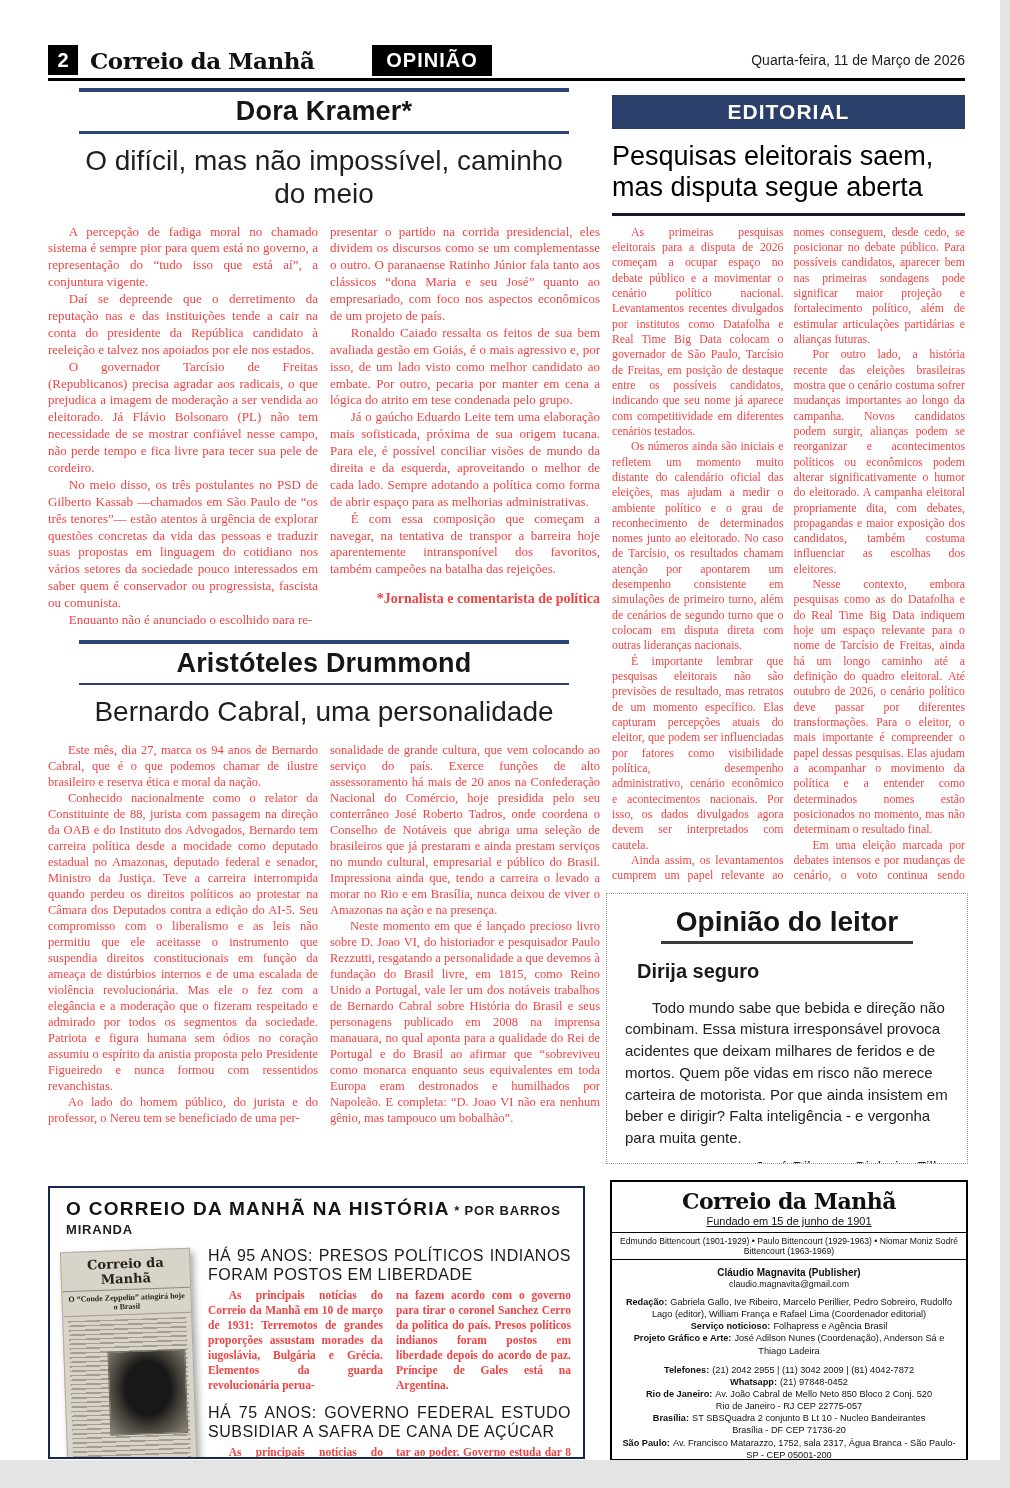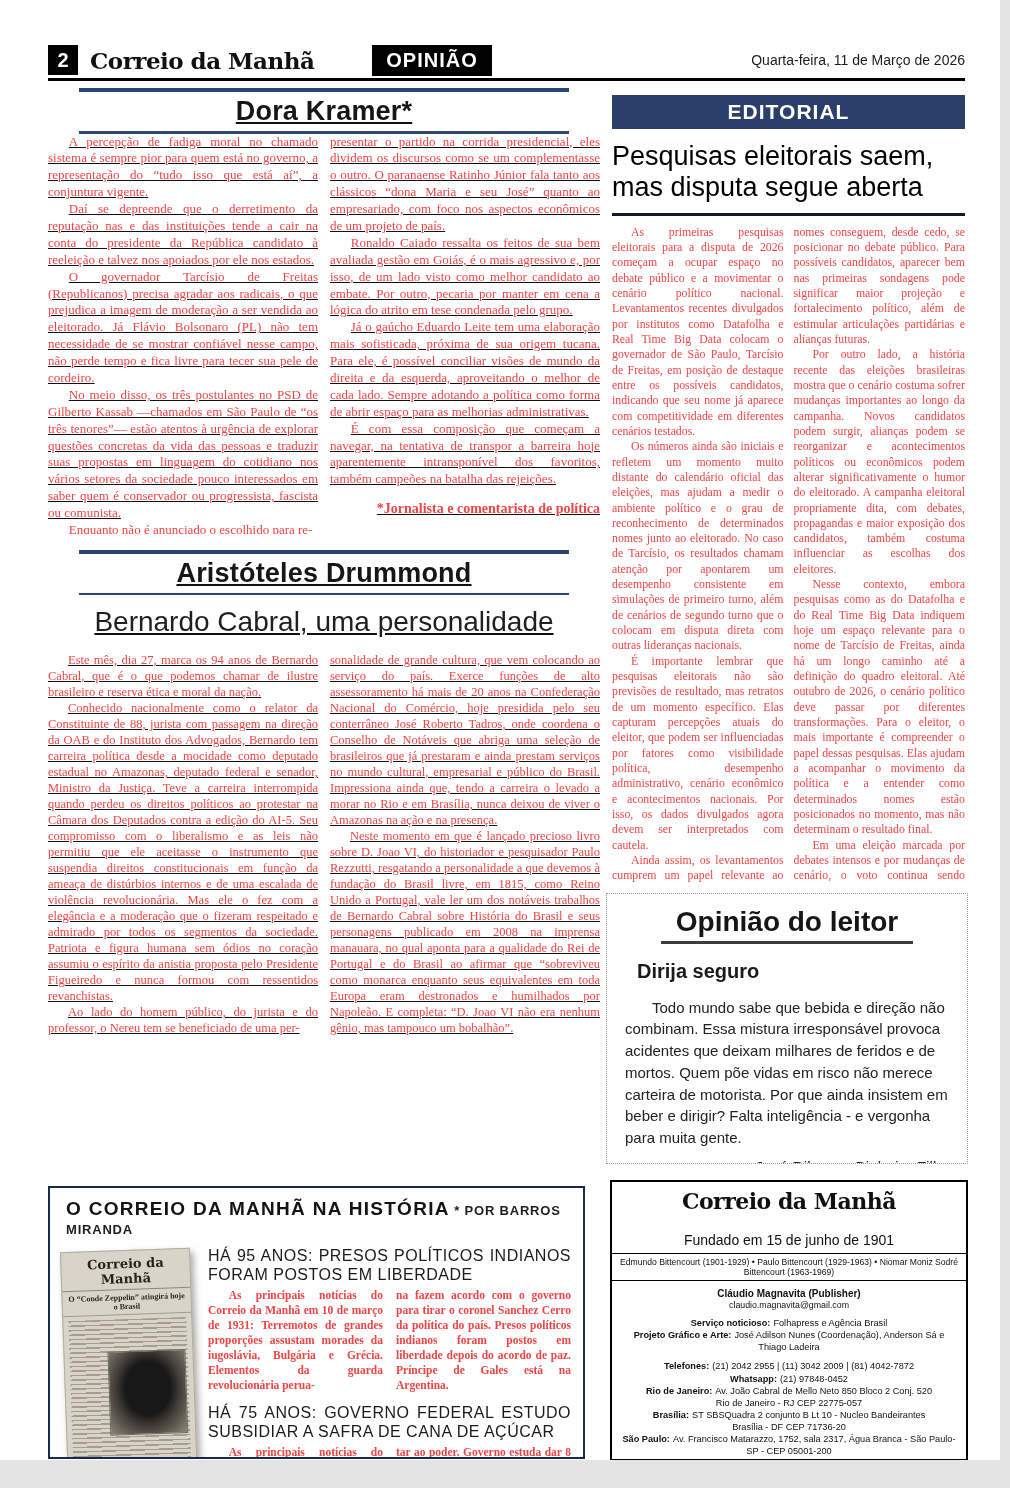--- a/index.html
+++ b/index.html
@@ -17,21 +17,21 @@
   .pagenum { width:30px; height:30px; background:#000; color:#fff; font-weight:bold; font-size:20px;
              display:flex; align-items:center; justify-content:center; }
   .logo { font-family:"DejaVu Serif","Liberation Serif",serif; font-weight:bold; font-size:23px;
           letter-spacing:-0.5px; margin-left:12px; white-space:nowrap; }
   .section-badge { background:#000; color:#fff; font-weight:bold; font-size:20px; letter-spacing:1px;
                    padding:4px 14px; margin-left:58px; }
   .date { margin-left:auto; font-size:14px; color:#1c1c1c; }
   .header-rule { position:absolute; left:48px; top:78px; width:917px; height:3px; background:#000; }
 
   
-  .left-area { position:absolute; left:48px; top:88px; width:552px;text-decoration:underline; }
+  .left-area { position:absolute; left:48px; top:88px; width:552px; }
   .rule-navy-thick { height:4px; background:#2c4577; width:490px; margin:0 auto; }
   .rule-navy-thin  { height:2.5px; background:#2c4577; width:490px; margin:0 auto; }
   .author { text-align:center; font-weight:bold; font-size:27px; letter-spacing:0.2px; margin:4px 0; color:#161616; }
   .headline { text-align:center; font-size:28px; line-height:1.18; color:#1f1f1f; margin:10px 30px 14px; }
   .cols { display:flex; gap:12px; overflow:hidden; }
   .col { flex:1; overflow:hidden; }
   .serif { font-family:"Liberation Serif","DejaVu Serif",serif; text-align:justify; color:#ef4444; }
   .body-kramer { font-size:13px; line-height:1.3; height:400px; }
   .body-drummond { font-size:12.5px; line-height:1.28; height:392px; }
   .col p { margin:0; text-indent:1.6em; }
@@ -81,21 +81,21 @@
   .item-heading { font-size:16px; line-height:1.2; letter-spacing:0.5px; color:#1b1b1b; text-align:justify; margin-bottom:4px; }
   .item-cols { display:flex; gap:13px;font-weight:bold; }
   .item-col { flex:1; font-size:11.5px; line-height:1.3; }
   .item-col.first { text-indent:1.8em; }
 
   
   .masthead-box { position:absolute; left:610px; top:1180px; width:358px; height:281px;
                   border:2.5px solid #000; text-align:center; overflow:hidden; padding-top:6px; }
   .mast-name { font-family:"DejaVu Serif","Liberation Serif",serif; font-weight:bold; font-size:22px;
                letter-spacing:-0.5px; color:#101010; }
-  .mast-founded { font-size:14px; margin-top:18px; }
+  .mast-founded { font-size:11px; margin-top:1px;text-decoration:underline; }
   .mast-founders { border-top:1.5px solid #000; border-bottom:1.5px solid #000; font-size:8.6px;
                    padding:3px 2px; margin-top:5px; }
   .mast-publisher { font-weight:bold; font-size:10px; margin-top:7px; }
   .mast-email { font-size:8.8px; margin-top:1px; }
   .mast-group { margin-top:7px; padding:0 10px; font-size:9.2px; line-height:1.32; }
   .mast-line b { margin-right:3px; }
   .mast-line b:empty { margin-right:0; }
 </style>
 </head>
 <body>
@@ -109,20 +109,21 @@
     <div class="date">Quarta-feira, 11 de Março de 2026</div>
   </div>
   <div class="header-rule"></div>
 
   <div class="left-area">
 
     <div>
       <div class="rule-navy-thick"></div>
       <div class="author">Dora Kramer*</div>
       <div class="rule-navy-thin"></div>
+      <div class="headline">O difícil, mas não impossível, caminho do meio</div>
       <div class="cols body-kramer serif">
         <div class="col">
           <p>A percepção de fadiga moral no chamado sistema é sempre pior para quem está no governo, a representação do “tudo isso que está aí”, a conjuntura vigente.</p>
           <p>Daí se depreende que o derretimento da reputação nas e das instituições tende a cair na conta do presidente da República candidato à reeleição e talvez nos apoiados por ele nos estados.</p>
           <p>O governador Tarcísio de Freitas (Republicanos) precisa agradar aos radicais, o que prejudica a imagem de moderação a ser vendida ao eleitorado. Já Flávio Bolsonaro (PL) não tem necessidade de se mostrar confiável nesse campo, não perde tempo e fica livre para tecer sua pele de cordeiro.</p>
           <p>No meio disso, os três postulantes no PSD de Gilberto Kassab —chamados em São Paulo de “os três tenores”— estão atentos à urgência de explorar questões concretas da vida das pessoas e traduzir suas propostas em linguagem do cotidiano nos vários setores da sociedade pouco interessados em saber quem é conservador ou progressista, fascista ou comunista.</p>
           <p>Enquanto não é anunciado o escolhido para re-</p>
         </div>
         <div class="col">
           <p class="noindent">presentar o partido na corrida presidencial, eles dividem os discursos como se um complementasse o outro. O paranaense Ratinho Júnior fala tanto aos clássicos “dona Maria e seu José” quanto ao empresariado, com foco nos aspectos econômicos de um projeto de país.</p>
@@ -219,20 +220,23 @@
 
   <div class="masthead-box">
     <div class="mast-name">Correio da Manhã</div>
     <div class="mast-founded">Fundado em 15 de junho de 1901</div>
     <div class="mast-founders">Edmundo Bittencourt (1901-1929) • Paulo Bittencourt (1929-1963) • Niomar Moniz Sodré Bittencourt (1963-1969)</div>
     <div class="mast-publisher">Cláudio Magnavita (Publisher)</div>
     <div class="mast-email">claudio.magnavita@gmail.com</div>
 
     <div class="mast-group">
       <div class="mast-line">
+        <b>Redação:</b><span>Gabriela Gallo, Ive Ribeiro, Marcelo Perillier, Pedro Sobreiro, Rudolfo Lago (editor), William França e Rafael Lima (Coordenador editorial)</span>
+      </div>
+      <div class="mast-line">
         <b>Serviço noticioso:</b><span>Folhapress e Agência Brasil</span>
       </div>
       <div class="mast-line">
         <b>Projeto Gráfico e Arte:</b><span>José Adilson Nunes (Coordenação), Anderson Sá e Thiago Ladeira</span>
       </div>
     </div>
 
     <div class="mast-group">
       <div class="mast-line">
         <b>Telefones:</b><span>(21) 2042 2955 | (11) 3042 2009 | (81) 4042-7872</span>

